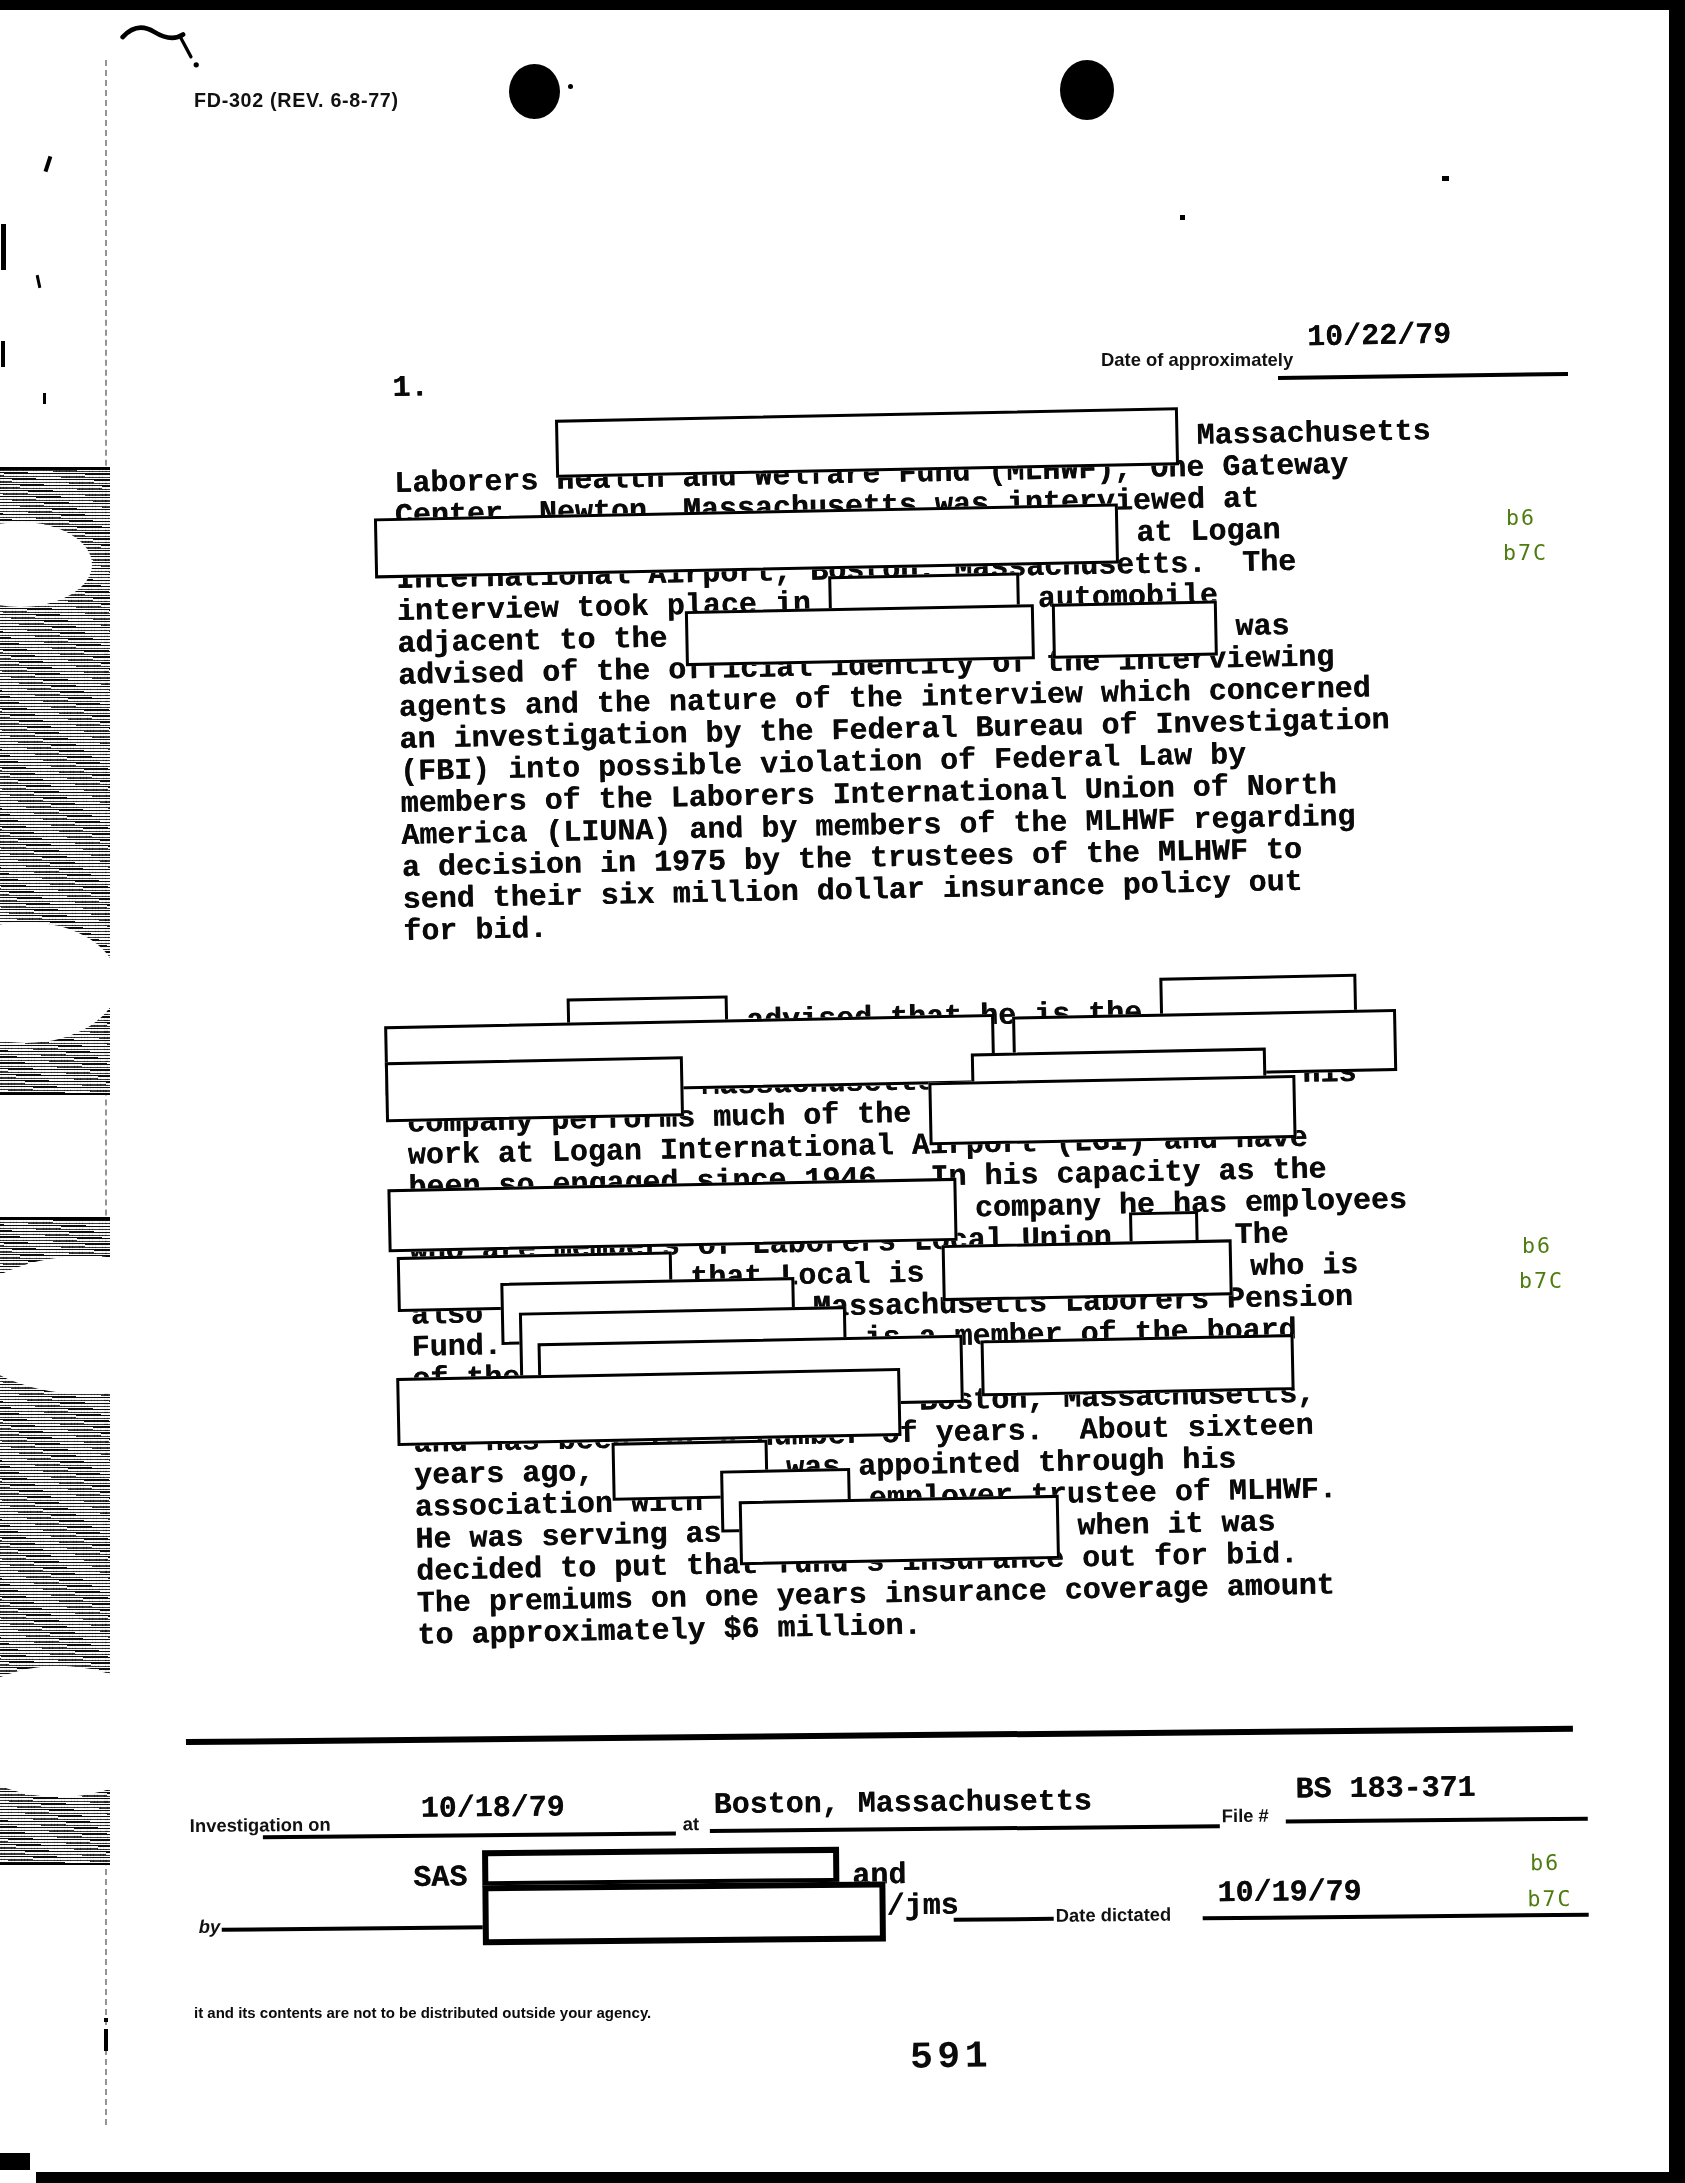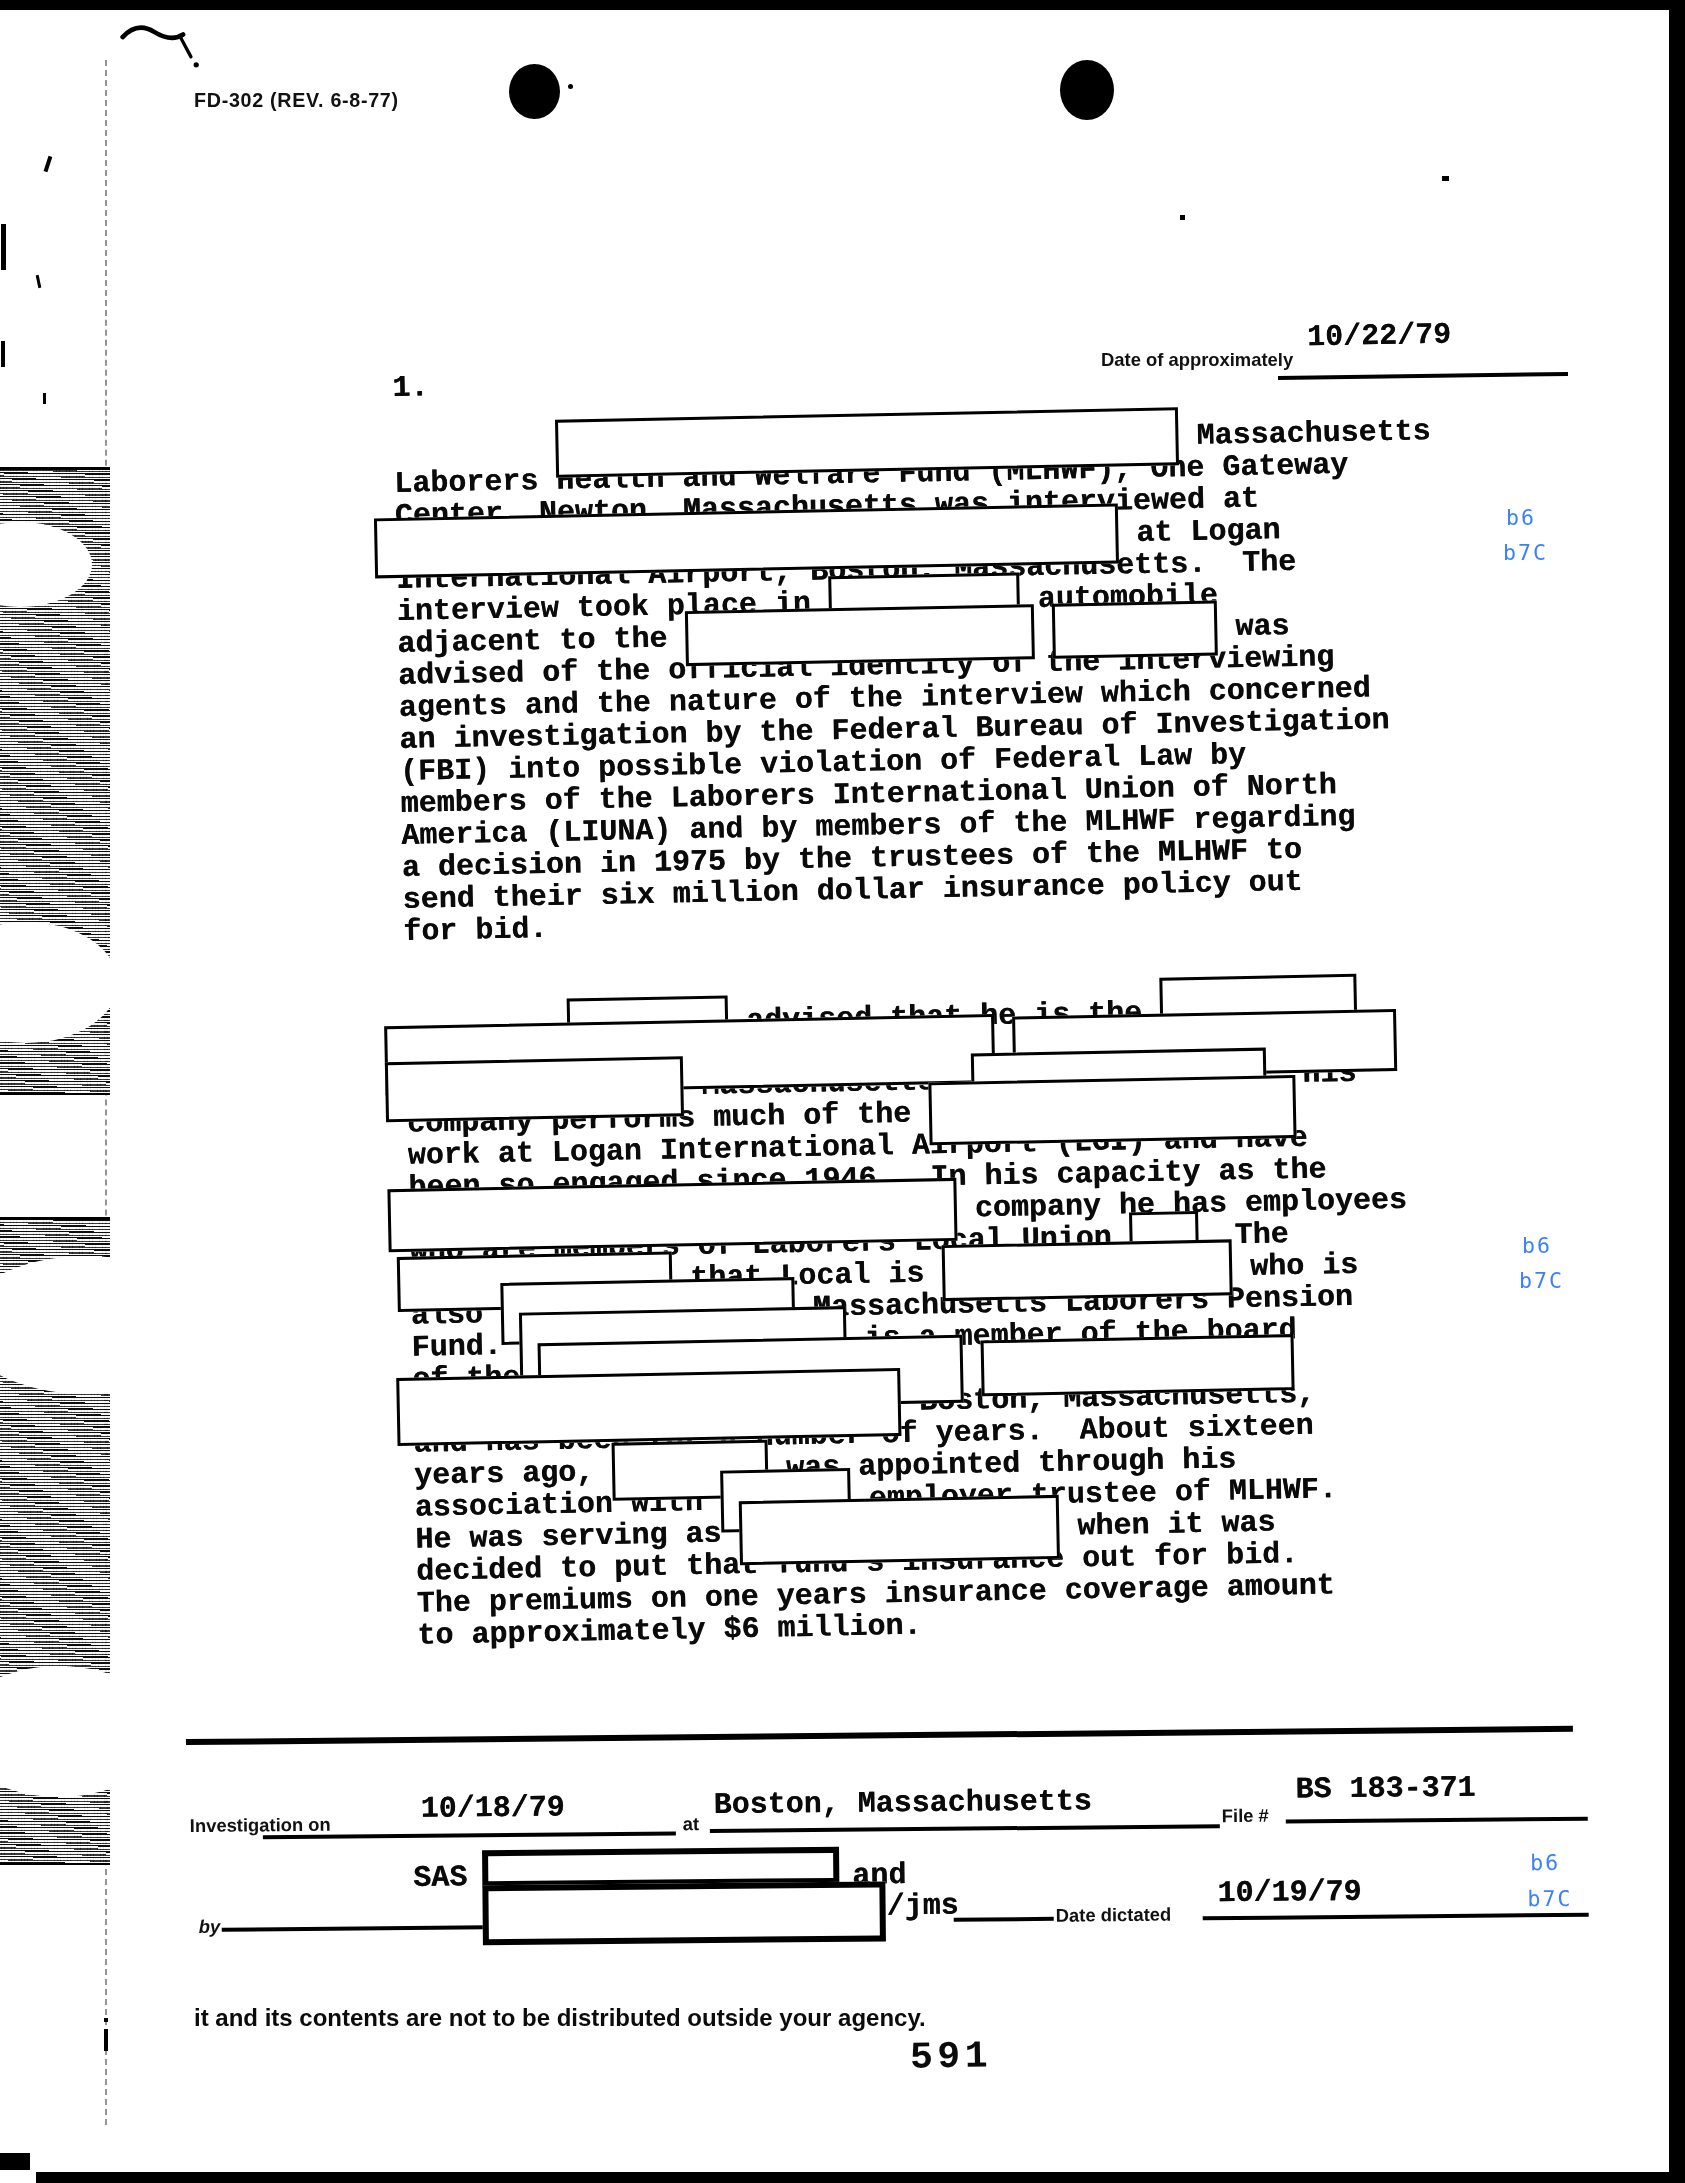--- a/index.html
+++ b/index.html
@@ -13,21 +13,21 @@
   .lbl{font-family:"Liberation Sans",sans-serif;font-weight:700;font-size:18.4px;color:#111;}
   
   #body-text{position:absolute;left:392px;top:372px;width:1154px;
              transform:rotate(-1.15deg);transform-origin:0 0;}
   .bline{height:32px;line-height:32px;font-size:30px;white-space:pre;}
   .rdx{display:inline-block;background:#fff;border:3.9px solid #000;box-sizing:border-box;
        vertical-align:middle;position:relative;z-index:2;}
   
   .rbox{position:absolute;background:#fff;border:6.6px solid #000;box-sizing:border-box;z-index:2;}
   .uline{position:absolute;background:#000;height:3.9px;}
-  .code{font-family:"DejaVu Sans Mono",monospace;font-size:21.6px;color:#3b82f6;letter-spacing:2px;}
+  .code{font-family:"DejaVu Sans Mono",monospace;font-size:21.6px;color:#4d7c0f;letter-spacing:2px;}
   
   .punch{position:absolute;background:#000;border-radius:50%;}
   .blob{position:absolute;left:0;width:110px;overflow:hidden;
         background-color:rgba(0,0,0,.18);
         background-image:
           repeating-linear-gradient(0.7deg,#0d0d0d 0 1.3px,rgba(255,255,255,.92) 1.3px 2.6px,rgba(0,0,0,.72) 2.6px 3.9px,rgba(255,255,255,.85) 3.9px 5.9px),
           repeating-linear-gradient(90.5deg,rgba(0,0,0,.45) 0 0.7px,transparent 0.7px 3.3px);
         border-top:3.3px solid #000;border-bottom:2.6px solid #000;}
   .bhole{position:absolute;background:#fff;border-radius:50%;}
   .dashline{position:absolute;border-left:2px dashed rgba(0,0,0,.42);width:0;}
@@ -155,17 +155,17 @@
     <div class="uline" style="left:952px;top:194px;width:100px;"></div>
 
     <div class="abs lbl" style="left:1054px;top:182px;">Date dictated</div>
     <div class="abs tw" style="left:1216px;top:155px;font-size:30px;">10/19/79</div>
     <div class="uline" style="left:1201px;top:195px;width:386px;"></div>
 
     <div class="abs code" style="left:1529px;top:132px;">b6</div>
     <div class="abs code" style="left:1526px;top:168px;">b7C</div>
   </div>
 
-  <div class="abs" style="left:194px;top:2004px;font-size:24px;font-weight:700;text-align:right;">it and its contents are not to be distributed outside your agency.</div>
+  <div class="abs" style="left:194px;top:2004px;font-size:15px;font-weight:700;text-align:right;">it and its contents are not to be distributed outside your agency.</div>
 
   <div class="abs bignum" style="left:910px;top:2035px;font-size:38px;letter-spacing:4.6px;transform:rotate(-1deg);">591</div>
 </div>
 
 
 </body></html>

